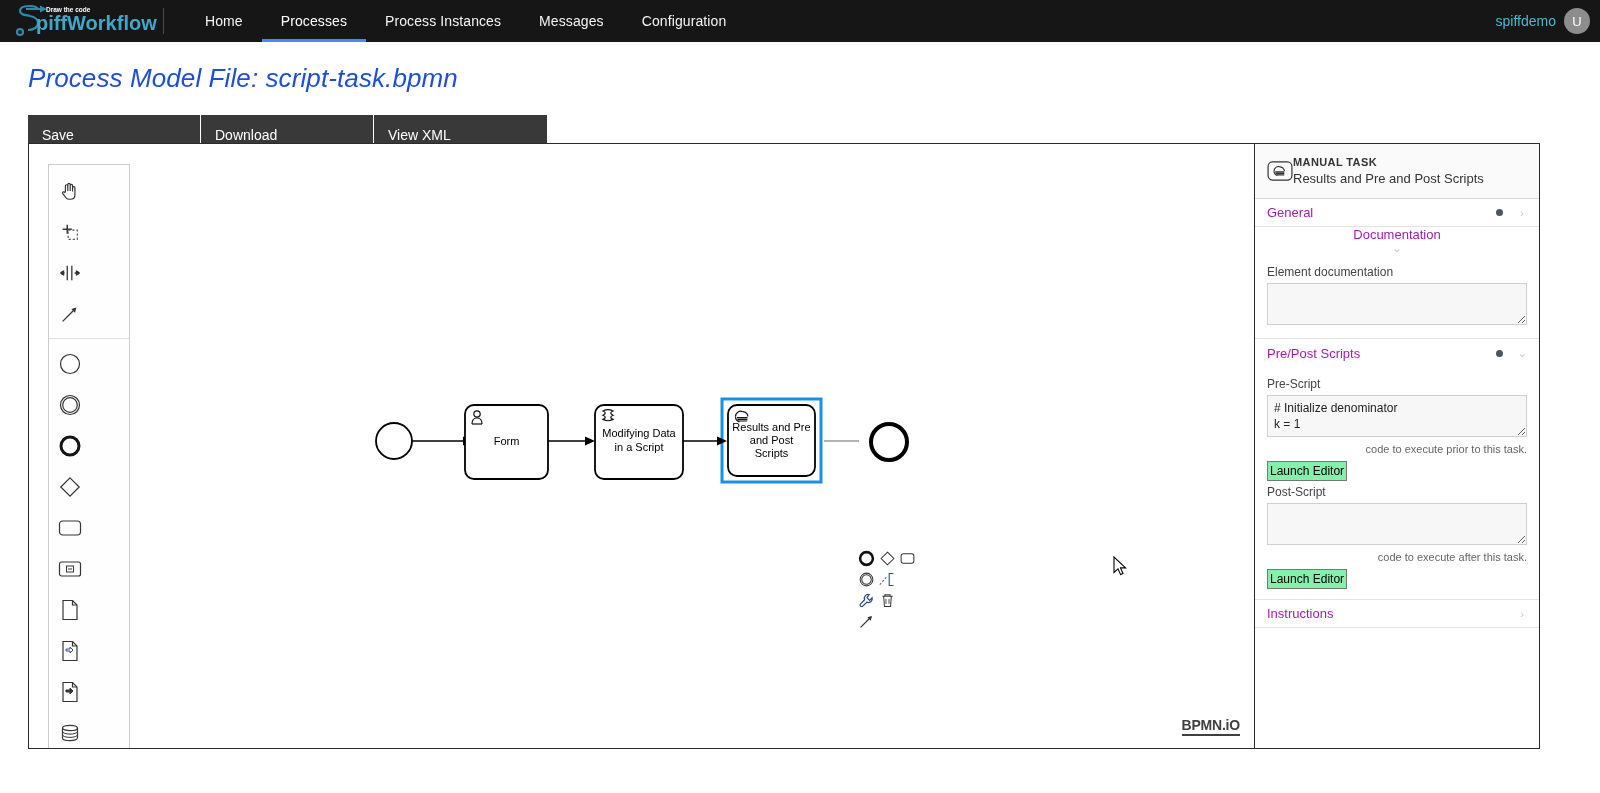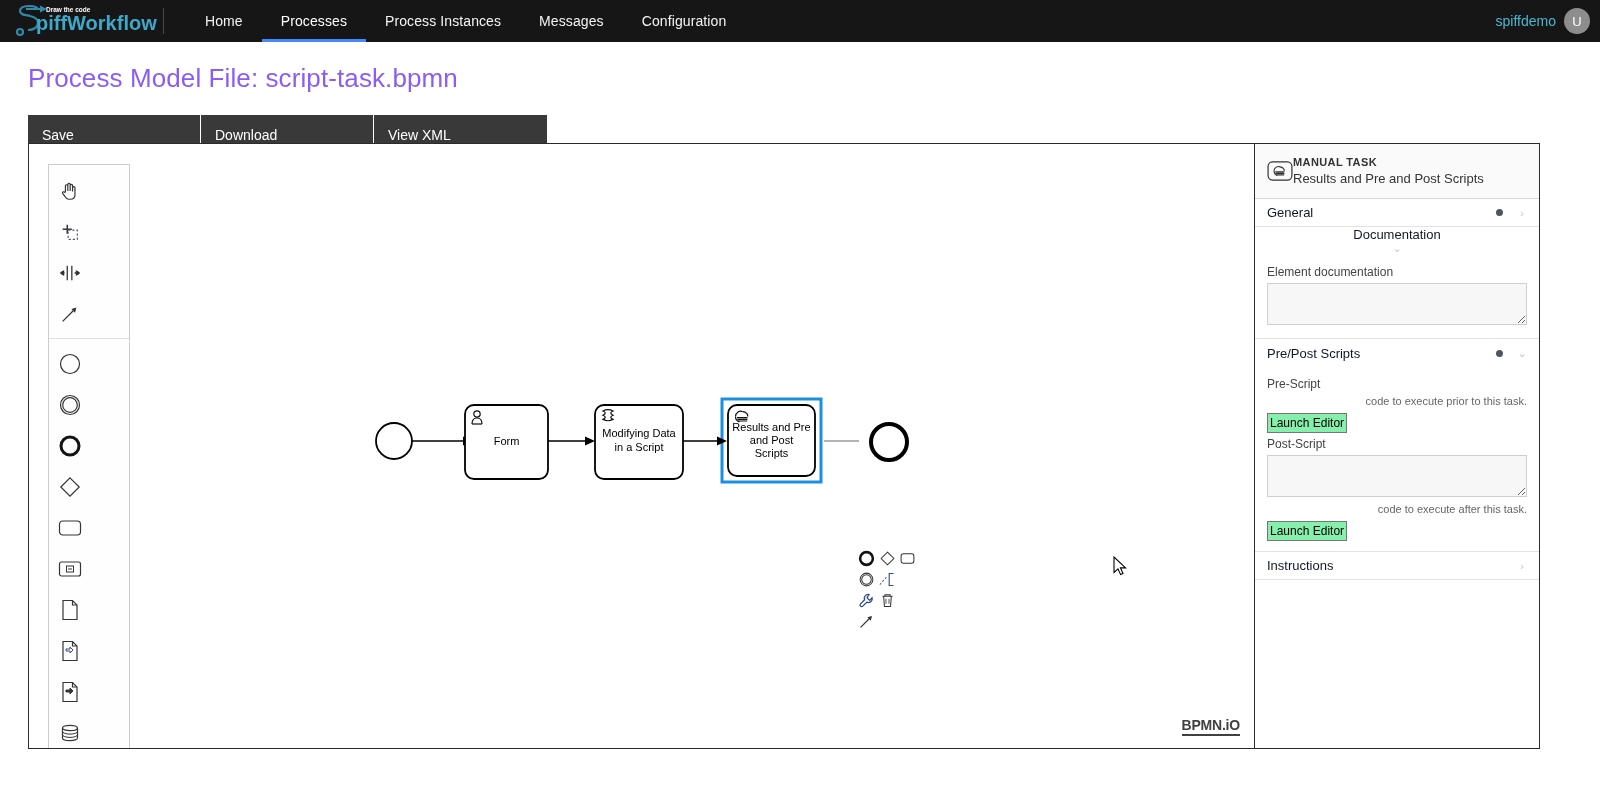--- a/index.html
+++ b/index.html
@@ -55,24 +55,25 @@
   #avatar {
     width: 26px; height: 26px; border-radius: 50%;
     background: #8d8d8d; color: #ffffff;
     font-size: 13px; display: flex; align-items: center; justify-content: center;
     cursor: pointer;
   }
 
   
   #page-title {
     font-size: 26px;
-    color: #8b5cf6;
+    color: #1d4ed8;
     font-weight: 400;
     margin: 21px 0 0 28px;
     letter-spacing: 0.1px;
+    font-style: italic;
   }
 
   
   #toolbar {
     display: flex;
     margin: 21px 0 0 28px;
     height: 40px;
     width: 519px;
   }
   .tb-btn {
@@ -182,21 +183,21 @@
   #props-name { font-size: 13px; color: #333333; }
 
   .group-header {
     display: flex; align-items: center;
     height: 28px;
     padding: 0 12px;
     border-bottom: 1px solid #e3e3e3;
     cursor: pointer;
     background: #ffffff;
   }
-  .group-header .g-label { flex: 1; font-size: 13px; color: #0f172a; }
+  .group-header .g-label { flex: 1; font-size: 13px; color: #a21caf; }
   .dot {
     width: 7px; height: 7px; border-radius: 50%;
     background: #4d5561;
     margin-right: 14px;
   }
   .chev { color: #c6c6c6; font-size: 11px; width: 10px; text-align: center; }
 
   .group-body { padding: 6px 12px 10px 12px; border-bottom: 1px solid #e3e3e3; }
   .field-label {
     font-size: 12px; color: #444444;
@@ -524,20 +525,22 @@
       <textarea class="ta ta-doc" placeholder="" style=""></textarea>
     </div>
 
     <div class="group-header" style="border-bottom:none;">
       <span class="g-label">Pre/Post Scripts</span>
       <span class="dot"></span>
       <span class="chev">⌄</span>
     </div>
     <div class="group-body">
       <div class="field-label">Pre-Script</div>
+      <textarea class="ta ta-script" style=""># Initialize denominator
+k = 1</textarea>
       <div class="hint">code to execute prior to this task.</div>
       <button class="btn-launch">Launch Editor</button>
 
       <div class="field-label" style="">Post-Script</div>
       <textarea class="ta ta-script" style=""></textarea>
       <div class="hint">code to execute after this task.</div>
       <button class="btn-launch">Launch Editor</button>
     </div>
 
     <div class="group-header">

